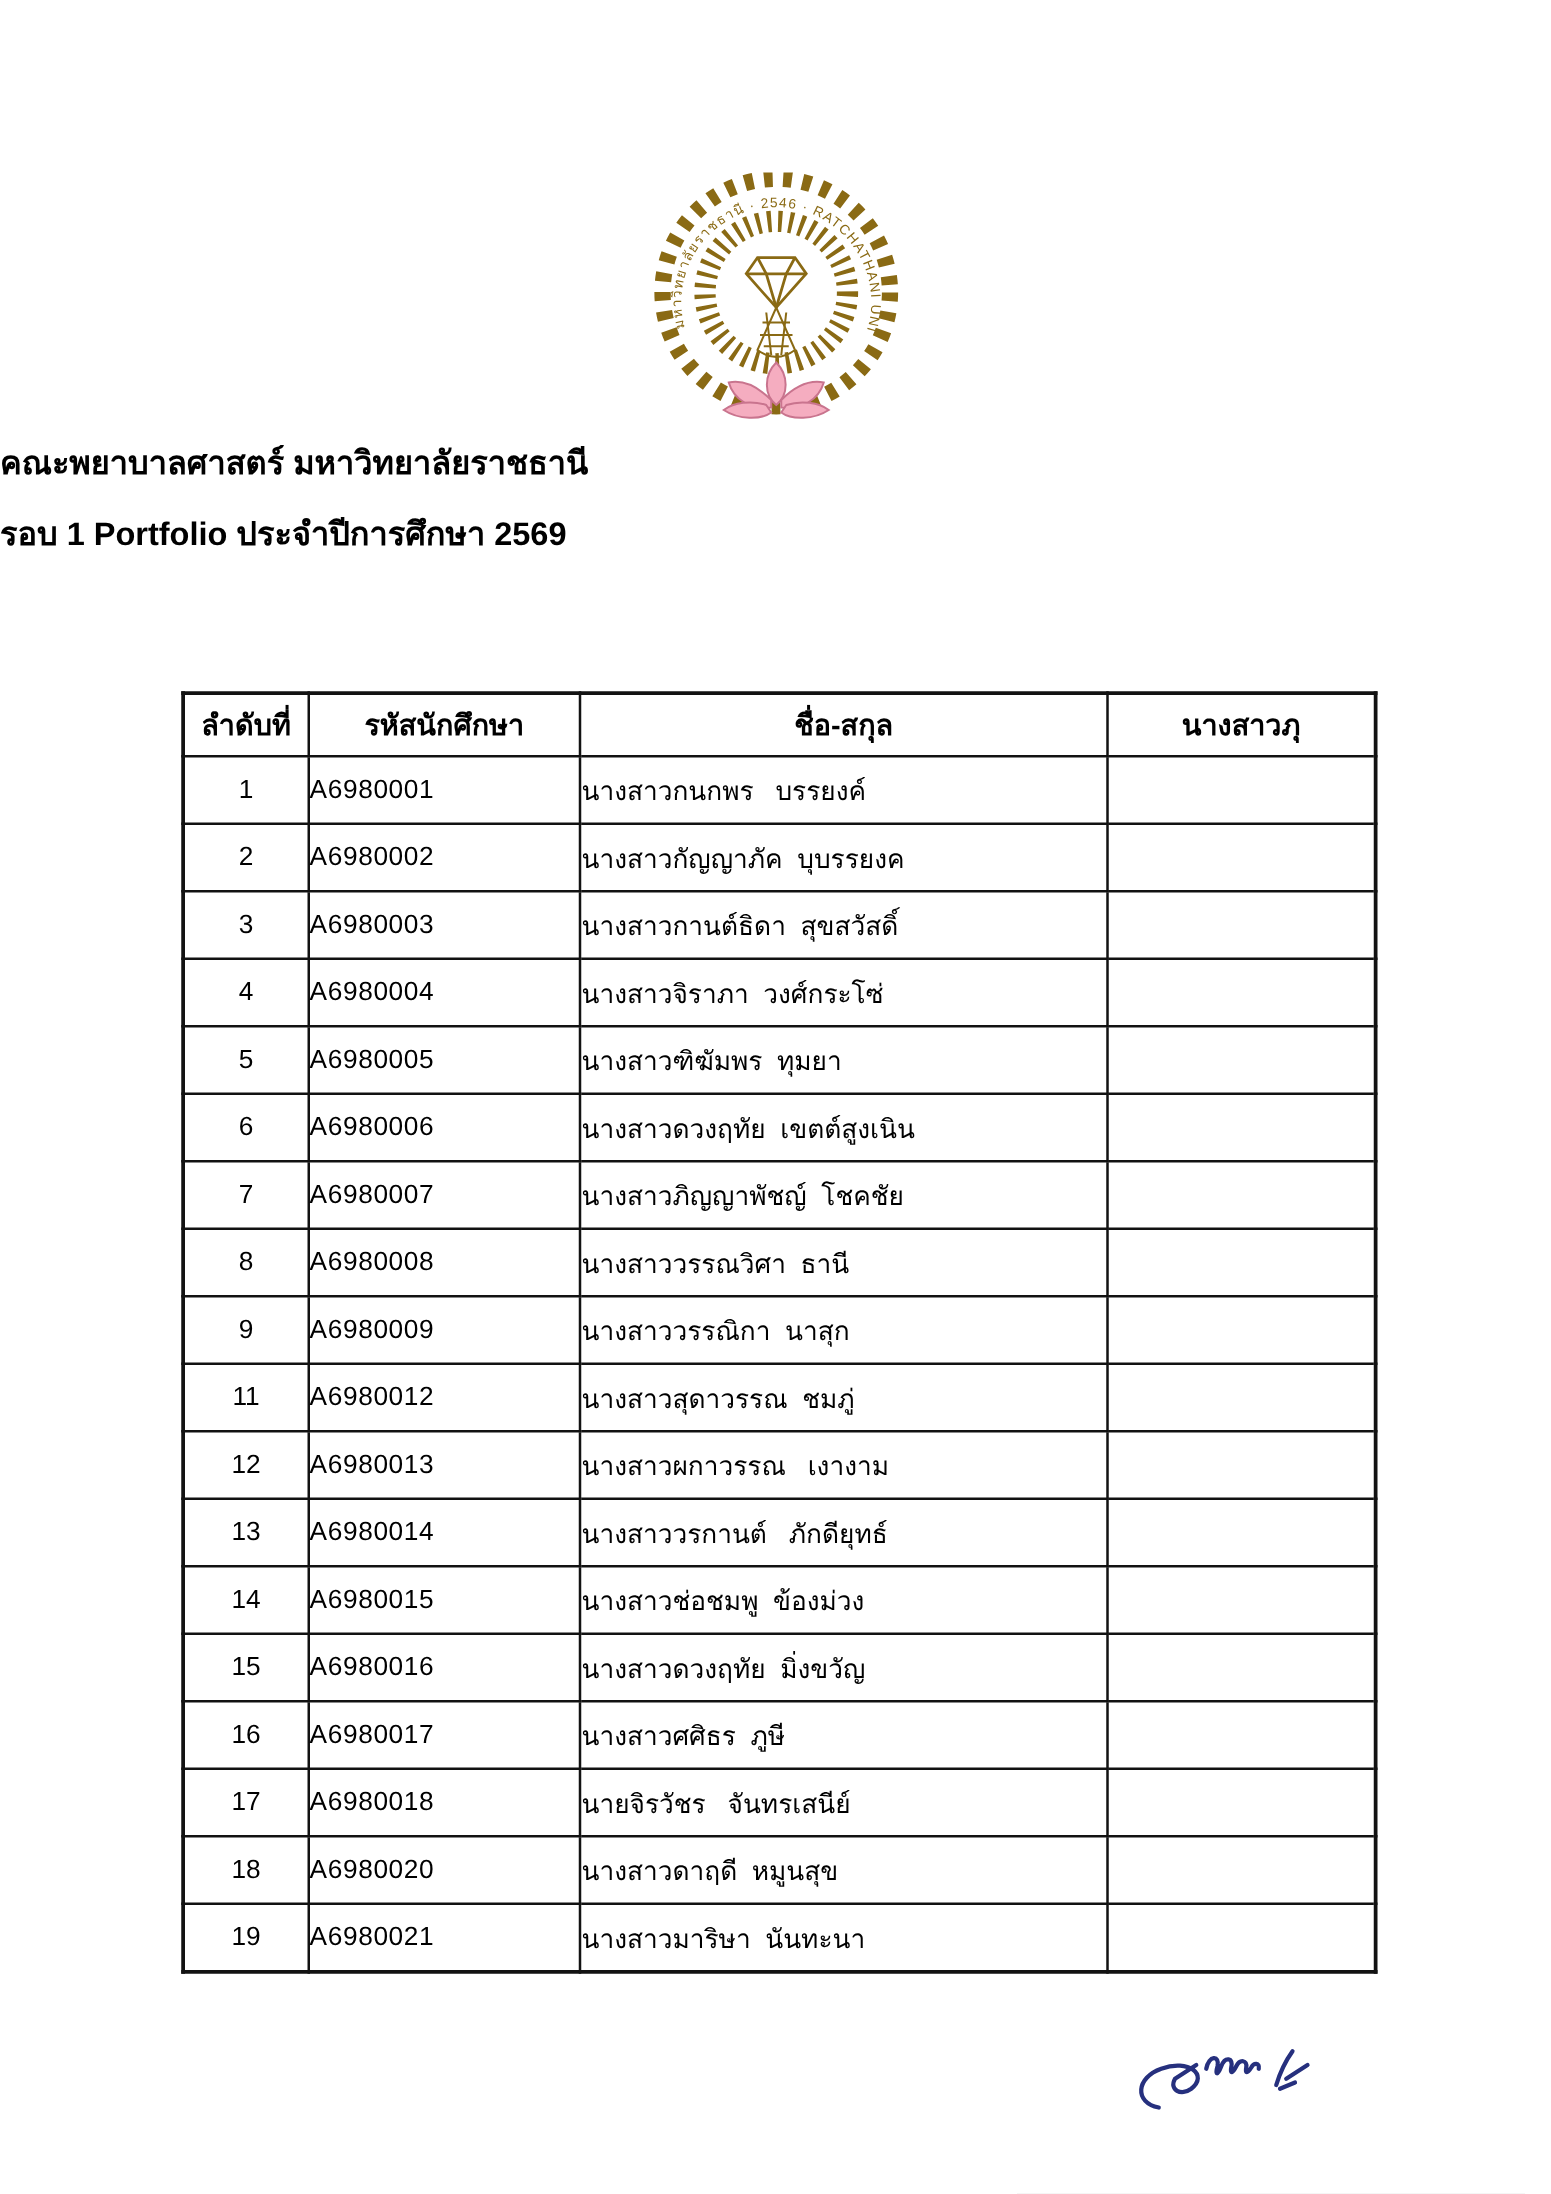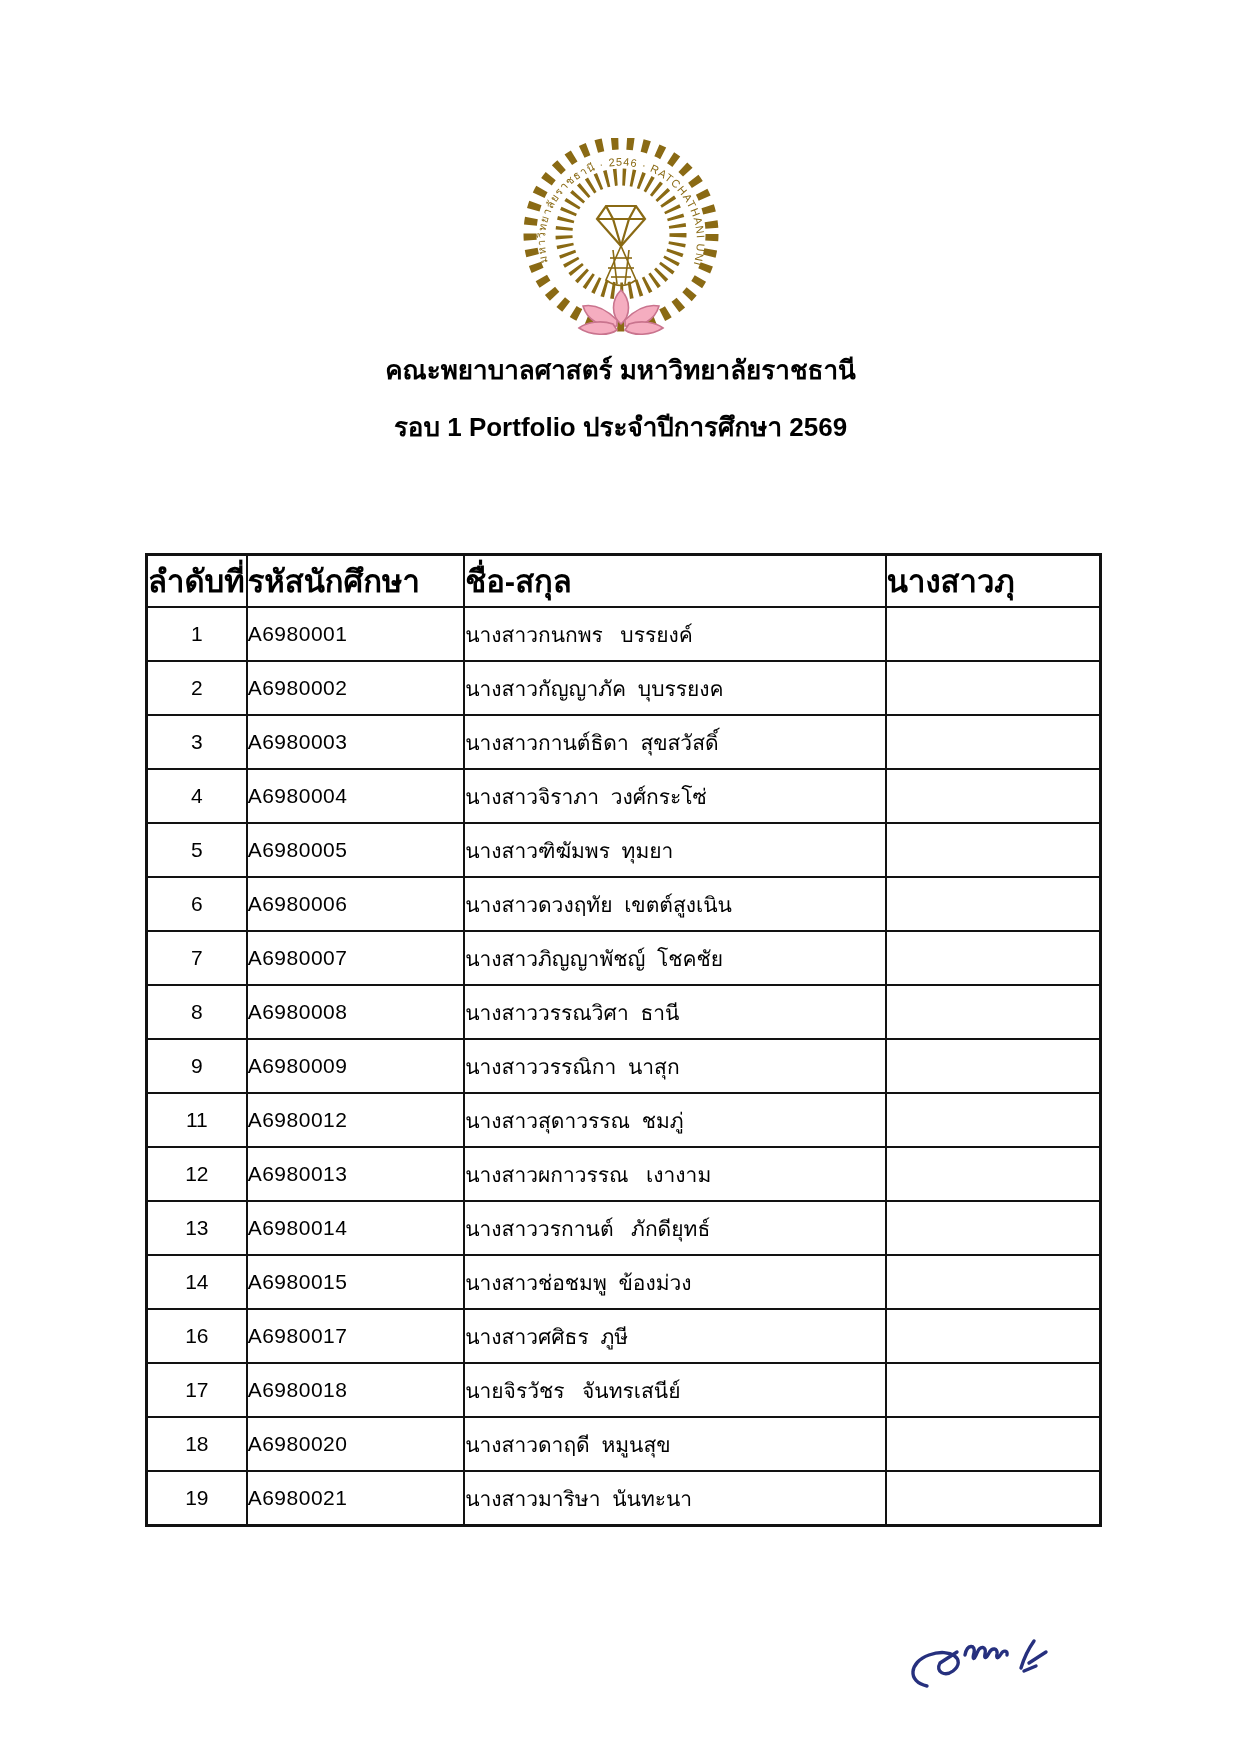--- a/index.html
+++ b/index.html
@@ -19,21 +19,21 @@
     left: 50%;
     transform: translateX(-50%);
     width: 232px;
     height: 208px;
   }
   .titles {
     position: absolute;
     top: 352px;
     left: 0;
     width: 100%;
-    text-align: center;
+    text-align: left;
   }
   .title-line {
     font-size: 26px;
     font-weight: bold;
     line-height: 36px;
     margin-bottom: 21px;
     white-space: nowrap;
   }
   .table-wrap {
     position: absolute;
@@ -45,23 +45,23 @@
     border-collapse: collapse;
     width: 100%;
     table-layout: fixed;
   }
   table.roster, table.roster th, table.roster td {
     border: 2px solid #121212;
   }
   table.roster { border-width: 3px; }
   table.roster th {
     height: 48px;
-    font-size: 31px;
+    font-size: 23px;
     font-weight: bold;
-    text-align: left;
+    text-align: center;
     vertical-align: middle;
     padding: 0;
   }
   table.roster td {
     height: 52px;
     font-size: 21px;
     vertical-align: middle;
     padding: 0;
     white-space: pre-wrap;
   }
@@ -217,20 +217,26 @@
           <td class="c-name">นางสาววรกานต์   ภักดียุทธ์</td>
           <td class="c-note"></td>
         </tr>
         <tr>
           <td class="c-no">14</td>
           <td class="c-id">A6980015</td>
           <td class="c-name">นางสาวช่อชมพู  ข้องม่วง</td>
           <td class="c-note"></td>
         </tr>
         <tr>
+          <td class="c-no">15</td>
+          <td class="c-id">A6980016</td>
+          <td class="c-name">นางสาวดวงฤทัย  มิ่งขวัญ</td>
+          <td class="c-note"></td>
+        </tr>
+        <tr>
           <td class="c-no">16</td>
           <td class="c-id">A6980017</td>
           <td class="c-name">นางสาวศศิธร  ภูษี</td>
           <td class="c-note"></td>
         </tr>
         <tr>
           <td class="c-no">17</td>
           <td class="c-id">A6980018</td>
           <td class="c-name">นายจิรวัชร   จันทรเสนีย์</td>
           <td class="c-note"></td>

